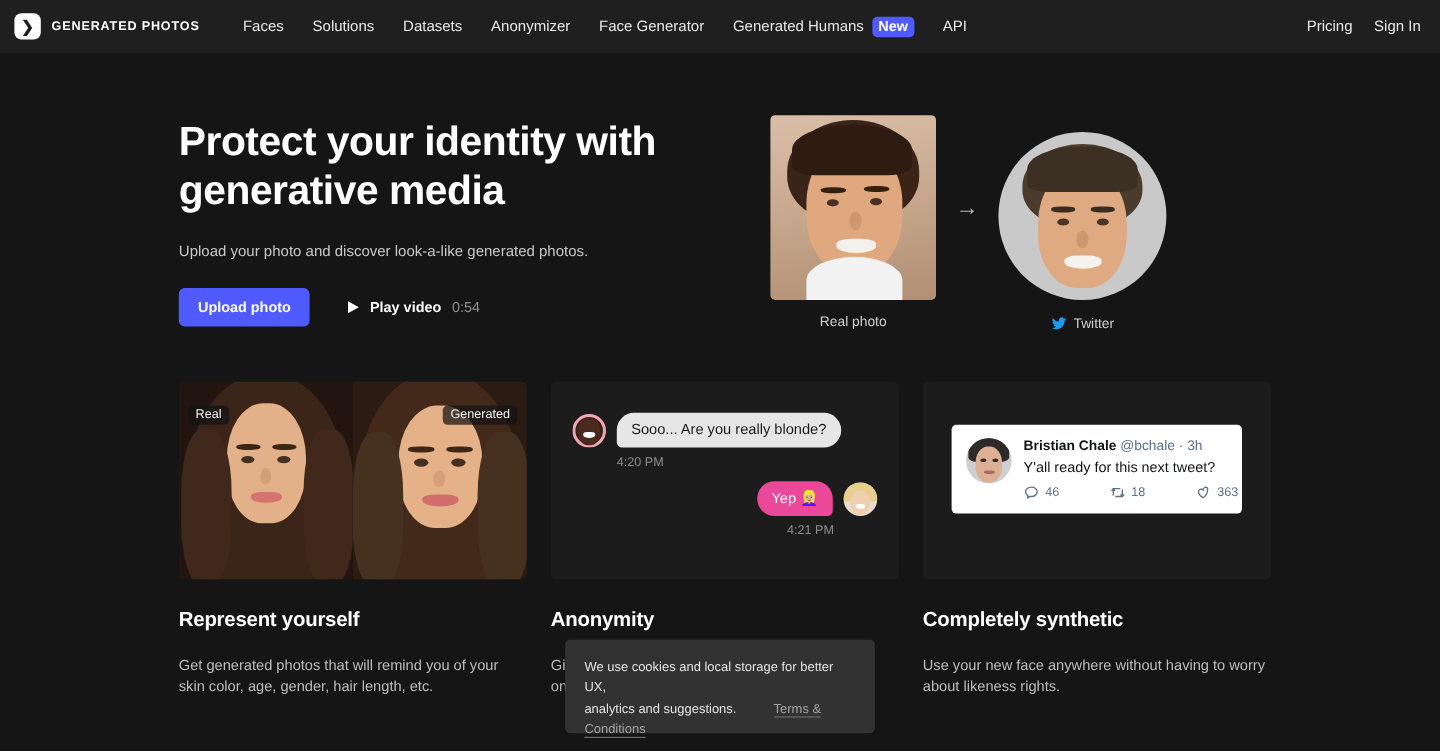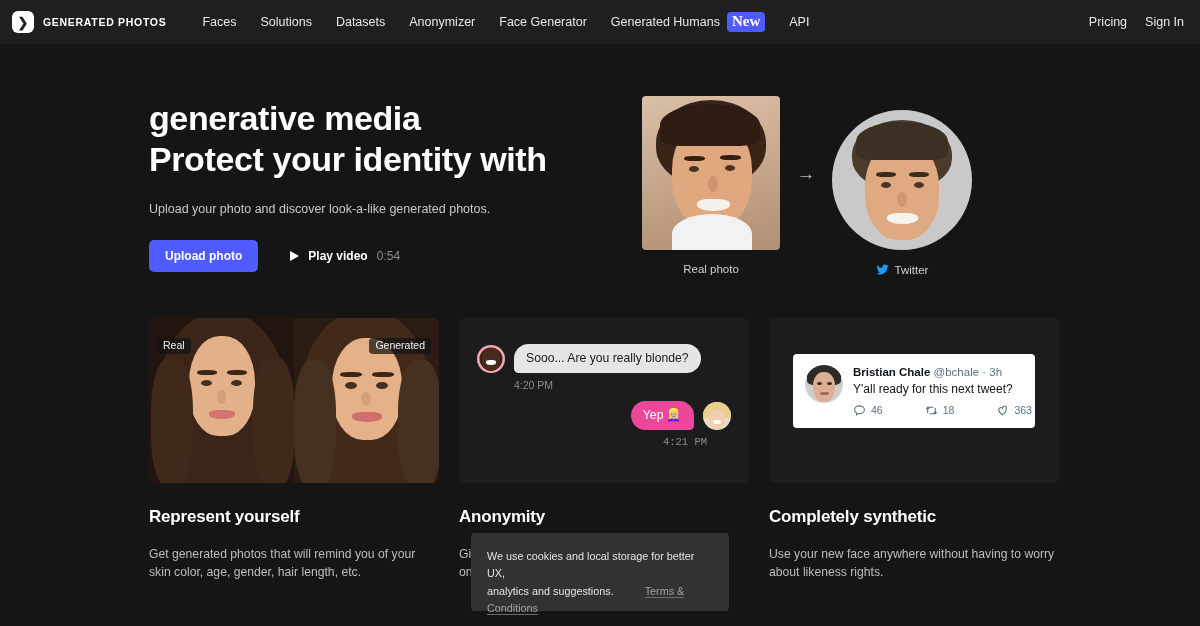--- a/index.html
+++ b/index.html
@@ -30,22 +30,22 @@
     font-size: 10.5px; font-weight: bold; letter-spacing: 0.7px;
     color: #ffffff; white-space: nowrap;
   }
   .nav-links { display: flex; align-items: center; gap: 24px; }
   .nav-link {
     font-size: 12.5px; color: #e8e8e8; white-space: nowrap;
     cursor: pointer; display: flex; align-items: center; gap: 7px;
   }
   .badge-new {
     background: #4f5bff; color: #fff;
-    font-size: 15px; font-weight: bold;
-    padding: 2px 5px 3px; border-radius: 4px; line-height: 1; font-family: Liberation Serif, serif;
+    font-size: 12px; font-weight: bold;
+    padding: 2px 5px 3px; border-radius: 4px; line-height: 1;
   }
   .nav-right {
     position: absolute; right: 16px; top: 0; height: 44px;
     display: flex; align-items: center; gap: 18px;
   }
 
   
   .hero {
     display: flex; padding: 52px 0 0 149px; gap: 0;
   }
@@ -144,21 +144,21 @@
   .av { width: 28px; height: 28px; border-radius: 50%; overflow: hidden; position: relative; flex: 0 0 auto; }
   .av-ring { box-shadow: 0 0 0 2.5px #f0a6b4 inset; }
   .bubble {
     font-size: 12.2px; padding: 7px 12px 8px; border-radius: 16px;
     position: relative; max-width: 200px;
   }
   .bubble-in { background: #e6e6e6; color: #1a1a1a; border-bottom-left-radius: 5px; }
   .bubble-out { background: #ec4899; color: #fff; border-bottom-right-radius: 5px; }
   .chat-time { font-size: 10.5px; color: #8d8d8d; margin-top: 6px; }
   .chat-time.left { margin-left: 37px; }
-  .chat-time.right { text-align: right; margin-right: 24px; font-family: Liberation Mono, monospace; }
+  .chat-time.right { text-align: right; margin-right: 36px; }
 
   
   .tweet-wrap { padding: 36px 24px 0; }
   .tweet {
     background: #ffffff; border-radius: 4px; padding: 11px 12px;
     display: flex; gap: 10px; color: #0f1419;
   }
   .tw-av { width: 38px; height: 38px; border-radius: 50%; overflow: hidden; position: relative; flex: 0 0 auto; background:#cfcfcf; }
   .tw-head { font-size: 11.5px; line-height: 1.35; }
   .tw-name { font-weight: bold; color: #0f1419; }
@@ -227,22 +227,22 @@
       </div>
     <div class="nav-link">
         <span>Sign In</span>
       </div>
   </div>
 </div>
 
 <div class="hero">
   <div class="hero-left">
     <div class="hero-title">
+      <div>Protect your identity with</div>
       <div>generative media</div>
-      <div>Protect your identity with</div>
     </div>
     <div class="hero-sub">Upload your photo and discover look-a-like generated photos.</div>
     <div class="hero-actions">
       <button class="btn-upload">Upload photo</button>
       <div class="play-row">
         <span class="play-tri"></span>
         <span class="play-label">Play video</span>
         <span class="play-time">0:54</span>
       </div>
     </div>

